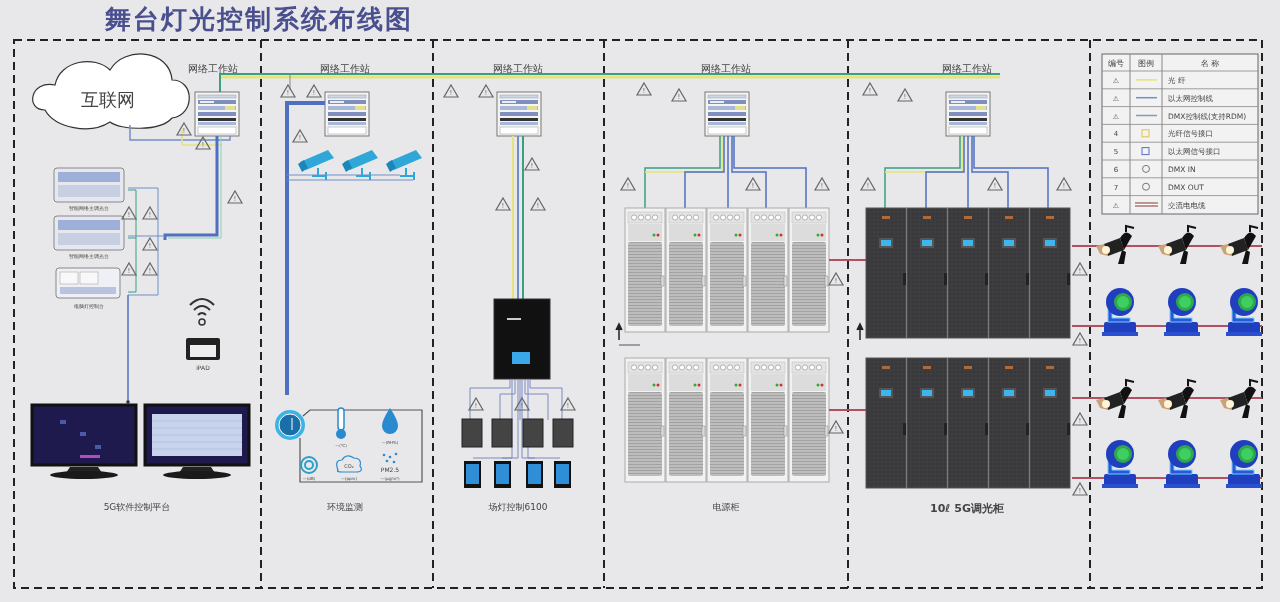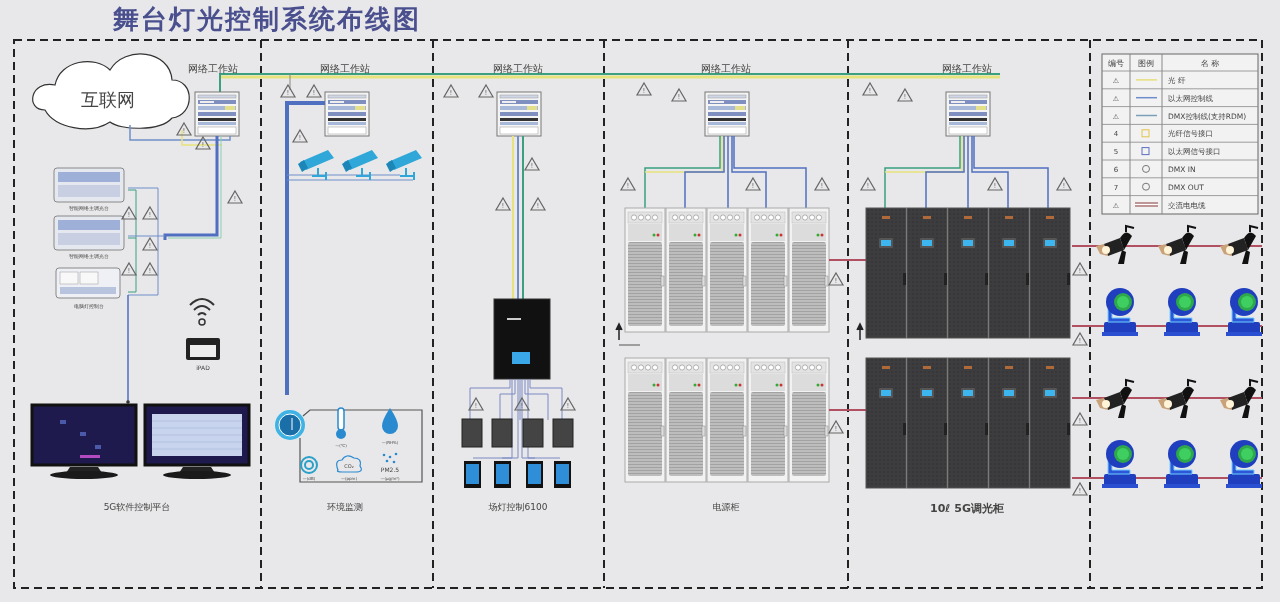--- a/index.html
+++ b/index.html
@@ -1,17 +1,17 @@
 <!DOCTYPE html>
 <html><head>
 <meta charset="utf-8">
 <style>
   html,body{margin:0;padding:0;}
   body{width:1280px;height:602px;background:#e8e8ea;font-family:"DejaVu Sans",sans-serif;overflow:hidden;position:relative;}
-  .title{position:absolute;left:113px;top:2px;font-size:26px;color:#4a4f8e;letter-spacing:2px;font-weight:bold;font-family:"DejaVu Sans",sans-serif;}
+  .title{position:absolute;left:105px;top:2px;font-size:26px;color:#4a4f8e;letter-spacing:2px;font-weight:bold;font-family:"DejaVu Sans",sans-serif;}
   svg#diagram{position:absolute;left:0;top:0;}
   .lbl{font-family:"DejaVu Sans",sans-serif;fill:#444;}
 </style>
 </head>
 <body>
 
 <div class="title">舞台灯光控制系统布线图</div>
 
 <svg id="diagram" width="1280" height="602" viewBox="0 0 1280 602" xmlns="http://www.w3.org/2000/svg">
   <defs>

